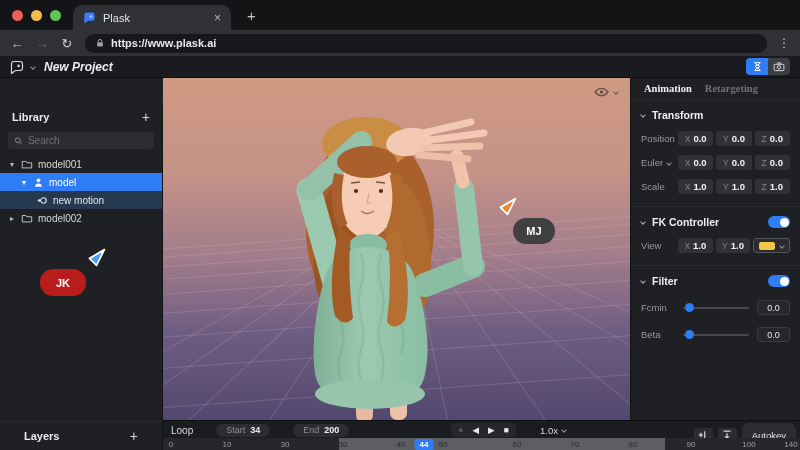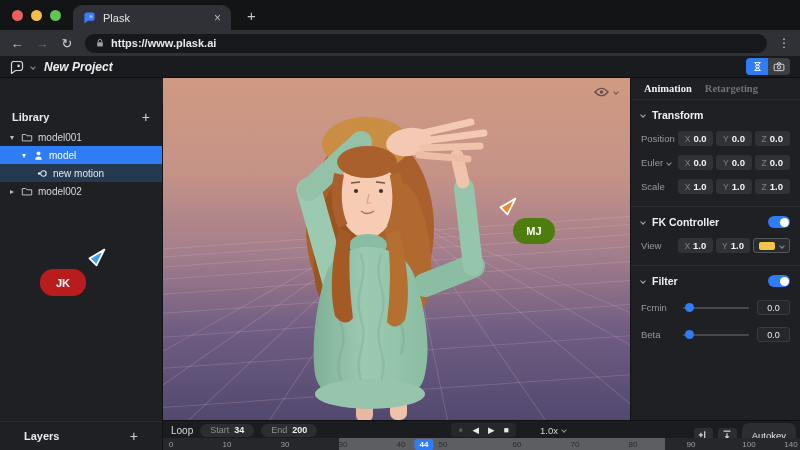--- a/index.html
+++ b/index.html
@@ -79,21 +79,21 @@
   .swatch-pill { flex:1; height:15px; border:1px solid #56575b; background:#2a2b2f; border-radius:3px; display:flex; align-items:center; justify-content:center; gap:5px; }
   .swatch { width:16px; height:8px; border-radius:2px; background:#f0c64a; }
   .slider-row { display:flex; align-items:center; margin-top:12px; gap:8px; }
   .slider-label { width:34px; color:#97999d; font-size:9.5px; flex:none; }
   .slider-track { flex:1; height:2px; background:#47484c; border-radius:1px; position:relative; }
   .slider-handle { position:absolute; top:-3.5px; width:9px; height:9px; background:#2e7cf6; border-radius:50%; }
   .slider-value { width:33px; height:15px; background:#26272b; border:1px solid #3a3b3f; border-radius:3px; color:#e9eaec; font-size:9px; display:flex; align-items:center; justify-content:center; flex:none; }
 
   
   .timeline-bar { position:absolute; left:163px; top:420px; width:637px; height:18px; background:#1b1c1f; border-top:1px solid #0e0f11; }
-  .tb-left { position:absolute; left:8px; top:0; height:18px; display:flex; align-items:center; gap:7px; }
+  .tb-left { position:absolute; left:8px; top:0; height:18px; display:flex; align-items:center; gap:23px; }
   .loop-label { color:#dadbdd; font-size:10px; }
   .tl-pill { height:13px; background:#2c2d31; border-radius:7px; display:flex; align-items:center; gap:5px; padding:0 10px; }
   .tl-pill .k { color:#8d8f93; font-size:9px; }
   .tl-pill .v { color:#edeef0; font-size:9px; font-weight:bold; }
   .transport { position:absolute; left:288px; top:2px; height:14px; background:#26272b; border-radius:4px; display:flex; align-items:center; padding:0 7px; gap:9px; }
   .t-btn { color:#e9eaec; font-size:8.5px; line-height:1; }
   .t-btn.rec { color:#55565a; font-size:9px; }
   .speed { position:absolute; left:377px; top:0; height:18px; display:flex; align-items:center; gap:4px; color:#d3d4d7; font-size:9.5px; }
   .tb-right { position:absolute; right:4px; top:2px; display:flex; gap:5px; align-items:center; }
   .key-btn { width:19px; height:14px; background:#2c2d31; border-radius:3px; display:flex; align-items:center; justify-content:center; }
@@ -161,20 +161,29 @@
           <circle cx="8" cy="8" r="2.2" fill="none" stroke="#e8e9eb" stroke-width="1.2"></circle>
         </svg>
       </span>
     </div>
   </div>
 
   <div class="sidebar">
     <div class="panel-header">
       <span>Library</span>
       <span class="panel-add">+</span>
+    </div>
+    <div class="search-wrap">
+      <div class="search-box">
+        <svg width="10" height="10" viewBox="0 0 12 12">
+          <circle cx="5" cy="5" r="3.2" fill="none" stroke="#8a8c90" stroke-width="1.3"></circle>
+          <line x1="7.6" y1="7.6" x2="10.4" y2="10.4" stroke="#8a8c90" stroke-width="1.3"></line>
+        </svg>
+        <input type="text" placeholder="Search" style="">
+      </div>
     </div>
     <div>
       <div class="tree-row" style="padding-left:8px">
         <span class="caret-d">▾</span>
         <svg width="12" height="11" viewBox="0 0 14 12">
           <path d="M1.5 2.5 h4 l1.5 1.5 h5.5 v6 h-11 z" fill="none" stroke="#c6c8cb" stroke-width="1.1"></path>
         </svg>
         <span>model001</span>
       </div>
       <div class="tree-row sel" style="padding-left:20px">
@@ -291,21 +300,21 @@
         <circle cx="8" cy="5" r="1.8" fill="#41333a"></circle>
       </svg>
       <span class="chev small"></span>
     </div>
   </div>
 
   <div class="cursor" style="left:497px; top:196px;">
     <svg width="21" height="21" viewBox="0 0 24 24">
       <polygon points="21,3 4,13 12,21" fill="#f5862e" stroke="#fff" stroke-width="2" stroke-linejoin="round"></polygon>
     </svg>
-    <div class="cursor-pill" style="width:42px;height:26px;background:#4d7c0f;margin:-3px 0 0 16px;">MJ</div>
+    <div class="cursor-pill" style="width:42px;height:26px;background:#404040;margin:-3px 0 0 16px;">MJ</div>
   </div>
   <div class="cursor" style="left:40px; top:247px;">
     <svg width="21" height="21" viewBox="0 0 24 24" style="margin-left:46px">
       <polygon points="21,3 4,13 12,21" fill="#3f9ef7" stroke="#fff" stroke-width="2" stroke-linejoin="round"></polygon>
     </svg>
     <div class="cursor-pill" style="width:46px;height:27px;background:#b91c1c;margin-top:-3px;">JK</div>
   </div>
 
   <div class="inspector">
     <div class="insp-tabs">

